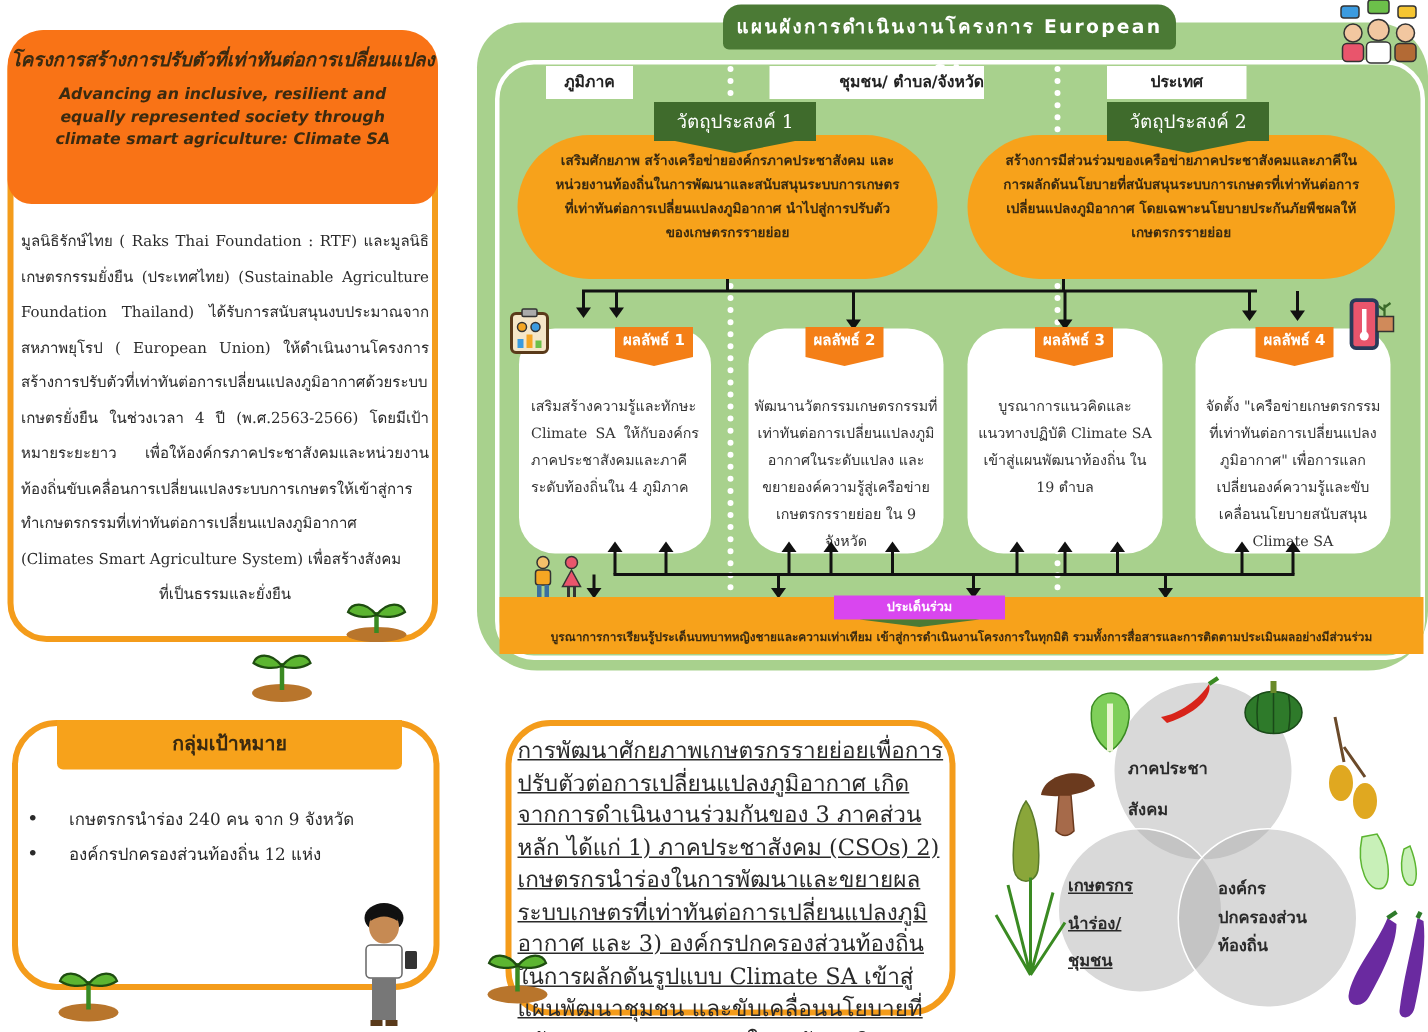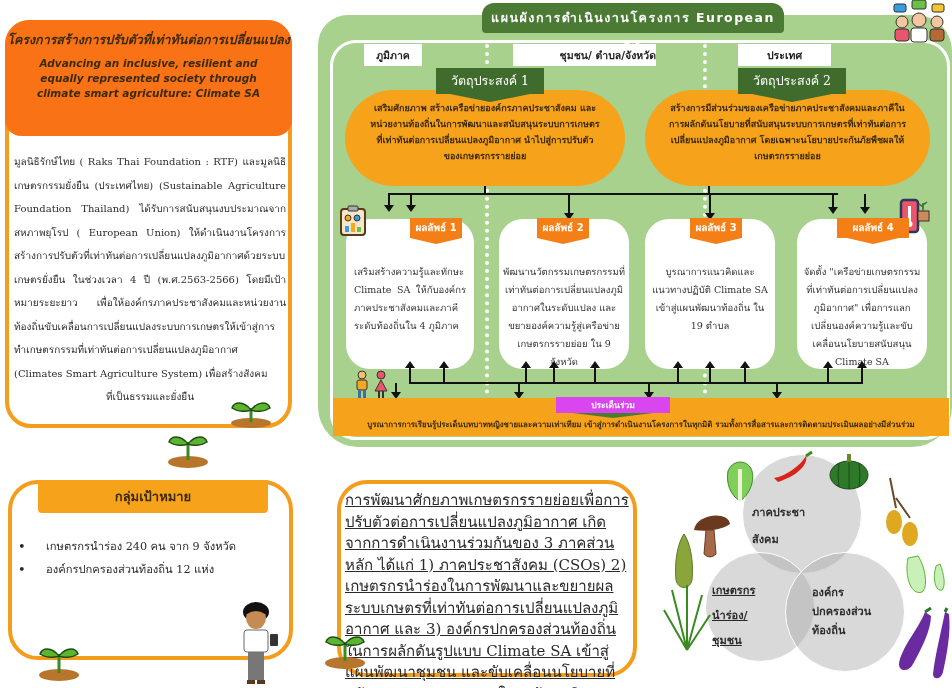--- a/index.html
+++ b/index.html
@@ -60,21 +60,21 @@
   #out-card-0 { left: 346px; top: 219px; width: 128px; height: 150px; }
   #out-card-1 { left: 499px; top: 219px; width: 130px; height: 150px; }
   #out-card-2 { left: 645px; top: 219px; width: 130px; height: 150px; }
   #out-card-3 { left: 797px; top: 219px; width: 130px; height: 150px; }
 
   .out-tag { height: 20px; background: #f47f17; color: #fff; font-family: "DejaVu Sans", sans-serif; font-weight: bold; font-size: 10px; text-align: center; line-height: 20px; z-index: 3; }
   .out-tag::after { content: ""; position: absolute; left: 50%; bottom: -6px; margin-left: -26px; border-left: 26px solid transparent; border-right: 26px solid transparent; border-top: 6px solid #f47f17; }
   #out-tag-0 { left: 380px; top: 218px; width: 52px; margin-left: 30px; }
   #out-tag-1 { left: 537px; top: 218px; width: 52px; }
   #out-tag-2 { left: 690px; top: 218px; width: 52px; }
-  #out-tag-3 { left: 837px; top: 218px; width: 72px; }
+  #out-tag-3 { left: 837px; top: 218px; width: 52px; }
 
   .out-text { font-size: 9.5px; line-height: 18px; color: #333; text-align: center; }
   #out-text-0 { left: 354px; top: 263px; width: 112px; text-align: justify; }
   #out-text-1 { left: 503px; top: 263px; width: 122px; }
   #out-text-2 { left: 649px; top: 263px; width: 122px; }
   #out-text-3 { left: 801px; top: 263px; width: 122px; }
 
   #cross-band { left: 333px; top: 398px; width: 616px; height: 38px; background: #f7a21b; }
   #cross-tag { left: 556px; top: 397px; width: 114px; height: 16px; background: #d946ef; color: #fff; font-family: "DejaVu Sans", sans-serif; font-size: 8.5px; line-height: 16px; text-align: center; font-weight: bold; z-index: 3; }
   #cross-tag::after { content: ""; position: absolute; left: 50%; bottom: -5px; margin-left: -40px; border-left: 40px solid transparent; border-right: 40px solid transparent; border-top: 5px solid #4b7a35; }

